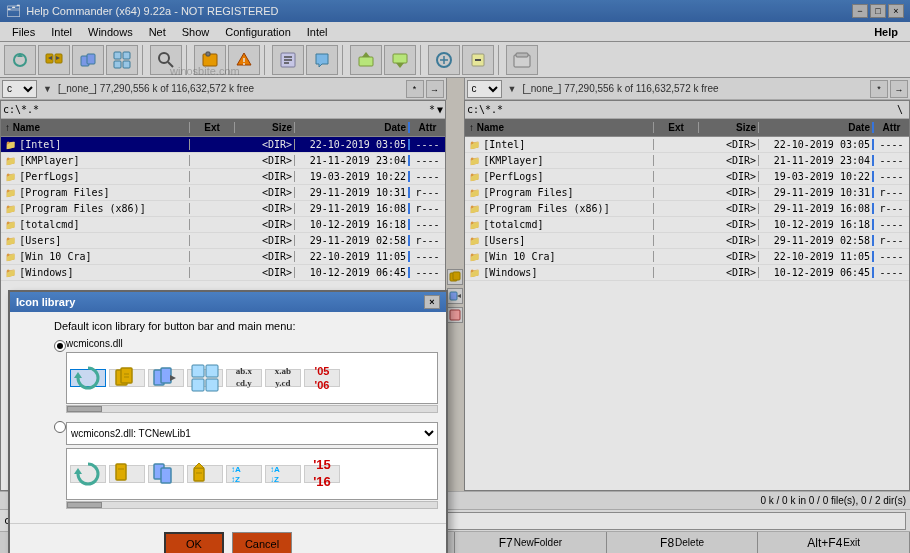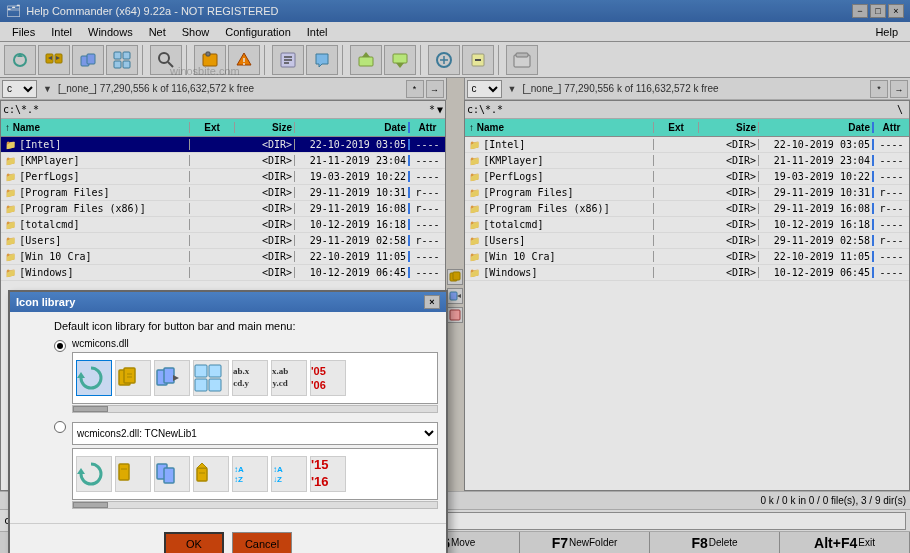--- a/index.html
+++ b/index.html
@@ -55,20 +55,21 @@
       padding: 0 4px;
     }
     .menu-item {
       padding: 2px 8px;
       cursor: pointer;
       font-size: 11px;
     }
     #menu-help {
       margin-left: auto;
       padding: 2px 8px;
+      font-weight: bold;
     }
 
     
     #toolbar {
       background: #f0f0f0;
       border-bottom: 1px solid #999;
       height: 36px;
       display: flex;
       align-items: center;
       padding: 2px 4px;
@@ -136,21 +137,21 @@
       border-bottom: 1px solid #bbb;
       height: 18px;
       display: flex;
       align-items: center;
       padding: 0 2px;
       font-size: 10px;
       font-family: monospace;
     }
 
     .panel-header {
-      background: #5eead4;
+      background: #737373;
       border-bottom: 1px solid #999;
       display: flex;
       align-items: center;
       height: 18px;
       font-weight: bold;
       font-size: 10px;
       padding: 0;
     }
     .col-name { flex: 1; padding: 0 4px; border-right: 1px solid #aaa; }
     .col-ext { width: 45px; padding: 0 2px; border-right: 1px solid #aaa; text-align: center; }
@@ -247,21 +248,21 @@
       border-top: none;
       border-left: none;
       border-bottom: none;
       display: flex;
       align-items: center;
       justify-content: center;
       cursor: pointer;
       font-size: 10px;
       white-space: nowrap;
     }
-    .fkey-num { font-weight: bold; font-size: 14px; margin-right: 1px; }
+    .fkey-num { font-weight: normal; font-size: 12px; margin-right: 1px; }
 
     
     #modal-overlay {
       position: fixed;
       top: 0; left: 0; right: 0; bottom: 0;
       background: rgba(0,0,0,0.1);
       z-index: 100;
     }
 
     
@@ -304,21 +305,20 @@
       margin-left: 36px;
     }
     .icon-lib-label {
       margin-bottom: 6px;
       font-size: 11px;
     }
     .icon-option {
       display: flex;
       align-items: flex-start;
       margin-bottom: 6px;
-      gap: 6px;
     }
     .radio-btn {
       width: 12px;
       height: 12px;
       border-radius: 50%;
       border: 1px solid #666;
       background: white;
       margin-top: 2px;
       flex-shrink: 0;
       display: flex;
@@ -345,25 +345,26 @@
       height: 52px;
       display: flex;
       align-items: center;
       padding: 3px;
       gap: 3px;
       overflow-x: auto;
       position: relative;
     }
     .icon-item {
       width: 36px;
-      height: 36px;
+      height: 18px;
       background: #e8e8e8;
       border: 1px solid #ccc;
       display: flex;
       align-items: center;
+      justify-content: center;
       flex-shrink: 0;
       font-size: 16px;
       cursor: pointer;
     }
     .icon-item.selected { background: #c8d8f0; border-color: #0078d7; }
 
     .icon-lib-dropdown-row {
       margin-top: 3px;
     }
     .icon-lib-dropdown {
@@ -791,33 +792,32 @@
           <div class="col-size">&lt;DIR&gt;</div>
           <div class="col-date">10-12-2019 06:45</div>
           <div class="col-attr">----</div>
         </div>
       </div>
     </div>
   </div>
 
   <div id="status-bar">
     <span id="left-status"></span>
-    <span id="right-status">0 k / 0 k in 0 / 0 file(s), 3 / 9 dir(s)</span>
+    <span id="right-status">0 k / 0 k in 0 / 0 file(s), 0 / 2 dir(s)</span>
   </div>
 
   <div id="cmd-bar">
     <span id="cmd-path">c:\&gt;</span>
     <input type="text" id="cmd-input" style="">
   </div>
 
   <div id="fkeys-bar">
     <button class="fkey-btn"><span class="fkey-num">F3</span>View</button>
     <button class="fkey-btn"><span class="fkey-num">F4</span>Edit</button>
     <button class="fkey-btn"><span class="fkey-num">F5</span>Copy</button>
-    <button class="fkey-btn"><span class="fkey-num">F6</span>Move</button>
     <button class="fkey-btn"><span class="fkey-num">F7</span>NewFolder</button>
     <button class="fkey-btn"><span class="fkey-num">F8</span>Delete</button>
     <button class="fkey-btn"><span class="fkey-num">Alt+F4</span>Exit</button>
   </div>
 
 </div>
 
 <div id="modal-overlay"></div>
 
 <div id="icon-dialog">

